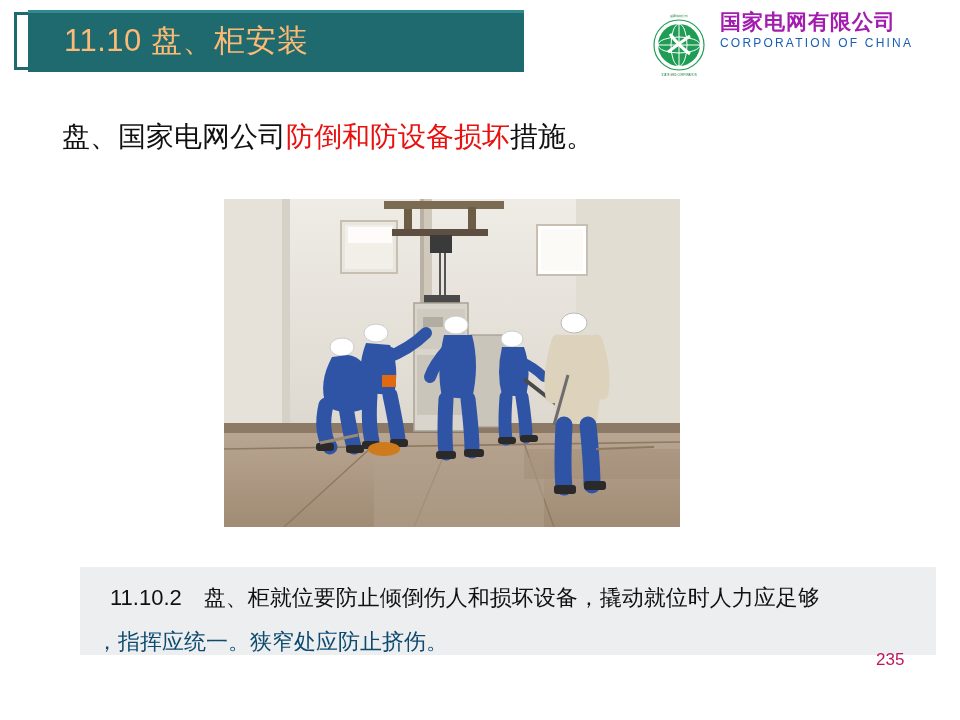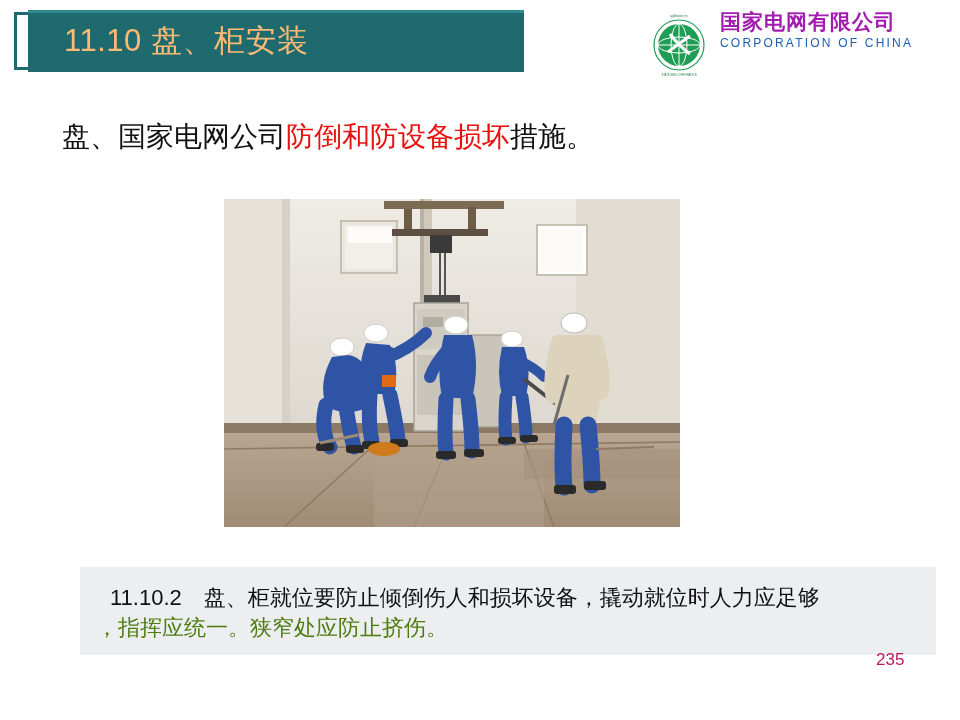--- a/index.html
+++ b/index.html
@@ -154,23 +154,23 @@
     position: absolute;
     left: 30px;
     top: 16px;
     font-size: 22px;
     color: #111111;
     white-space: nowrap;
   }
   .caption-line2 {
     position: absolute;
     left: 16px;
-    top: 46px;
+    top: 60px;
     font-size: 22px;
-    color: #4d7c0f;
+    color: #0c4a6e;
     white-space: nowrap;
   }
 
   
   .page-num {
     position: absolute;
     left: 876px;
     top: 650px;
     font-size: 17px;
     color: #be185d;

